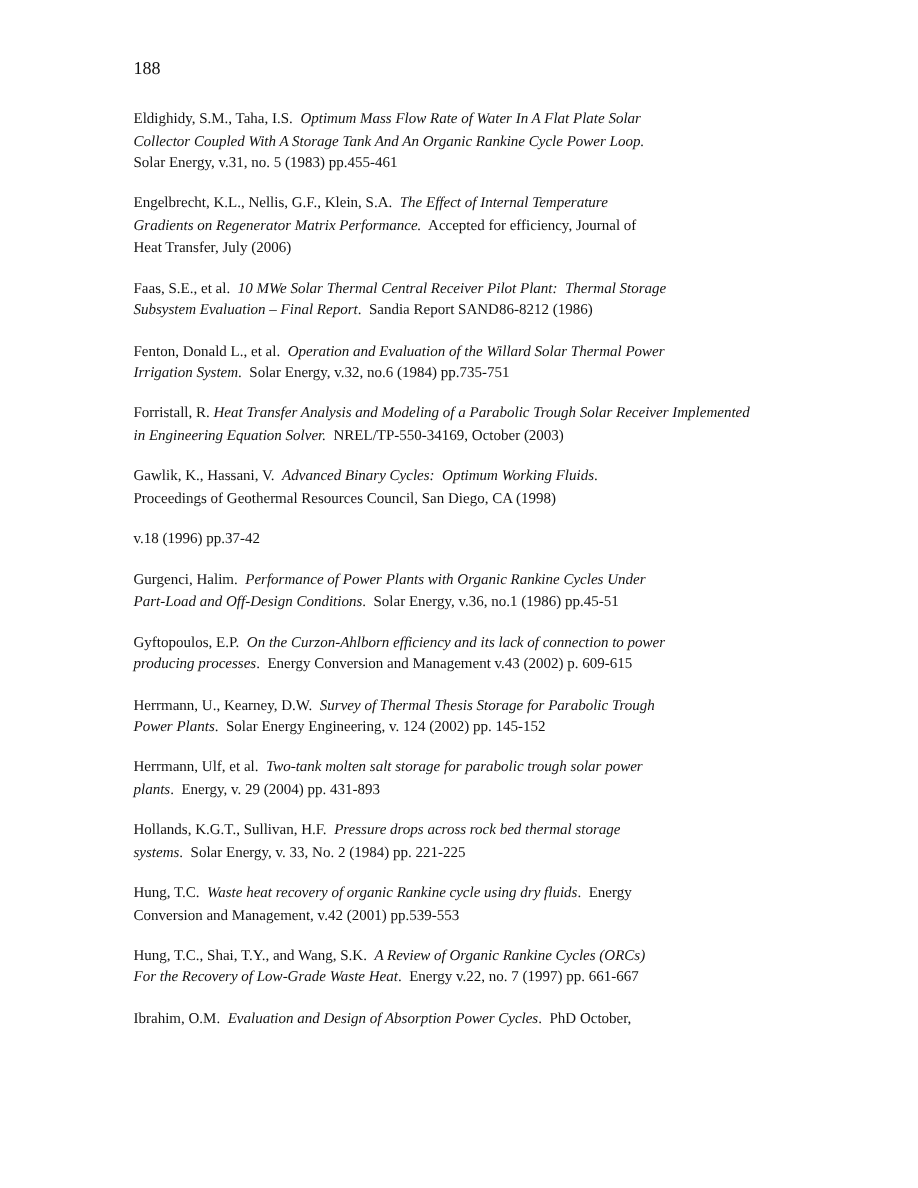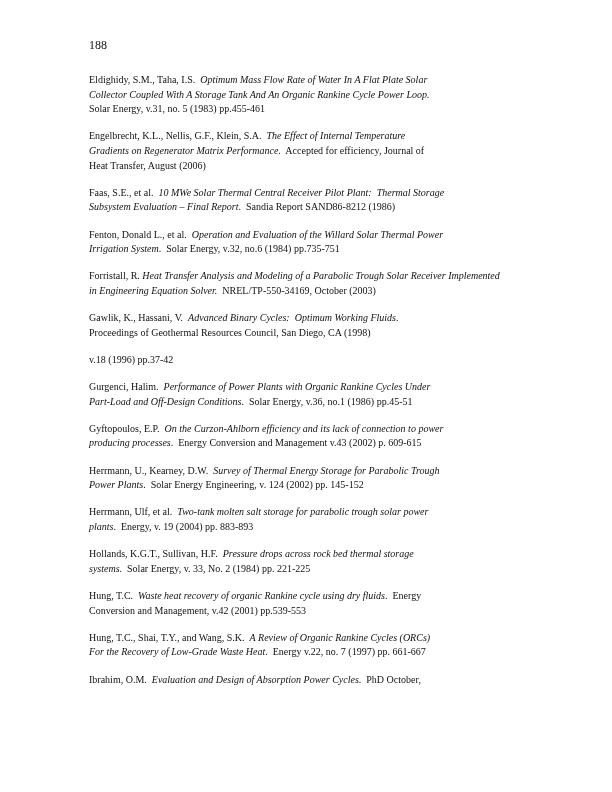--- a/index.html
+++ b/index.html
@@ -17,21 +17,21 @@
 <div class="page-number">188</div>
 <div class="refs" id="refs">
     <div class="ref">
       <span class="line"><span style="white-space: pre;">Eldighidy, S.M., Taha, I.S.  </span><i style="white-space: pre;">Optimum Mass Flow Rate of Water In A Flat Plate Solar</i></span>
       <span class="line"><i style="white-space: pre;">Collector Coupled With A Storage Tank And An Organic Rankine Cycle Power Loop.</i></span>
       <span class="line"><span style="white-space: pre;">Solar Energy, v.31, no. 5 (1983) pp.455-461</span></span>
     </div>
     <div class="ref">
       <span class="line"><span style="white-space: pre;">Engelbrecht, K.L., Nellis, G.F., Klein, S.A.  </span><i style="white-space: pre;">The Effect of Internal Temperature</i></span>
       <span class="line"><i style="white-space: pre;">Gradients on Regenerator Matrix Performance.</i><span style="white-space: pre;">  Accepted for efficiency, Journal of</span></span>
-      <span class="line"><span style="white-space: pre;">Heat Transfer, August (2006)</span></span>
+      <span class="line"><span style="white-space: pre;">Heat Transfer, July (2006)</span></span>
     </div>
     <div class="ref">
       <span class="line"><span style="white-space: pre;">Faas, S.E., et al.  </span><i style="white-space: pre;">10 MWe Solar Thermal Central Receiver Pilot Plant:  Thermal Storage</i></span>
       <span class="line"><i style="white-space: pre;">Subsystem Evaluation – Final Report</i><span style="white-space: pre;">.  Sandia Report SAND86-8212 (1986)</span></span>
     </div>
     <div class="ref">
       <span class="line"><span style="white-space: pre;">Fenton, Donald L., et al.  </span><i style="white-space: pre;">Operation and Evaluation of the Willard Solar Thermal Power</i></span>
       <span class="line"><i style="white-space: pre;">Irrigation System</i><span style="white-space: pre;">.  Solar Energy, v.32, no.6 (1984) pp.735-751</span></span>
     </div>
     <div class="ref">
@@ -47,26 +47,26 @@
     </div>
     <div class="ref">
       <span class="line"><span style="white-space: pre;">Gurgenci, Halim.  </span><i style="white-space: pre;">Performance of Power Plants with Organic Rankine Cycles Under</i></span>
       <span class="line"><i style="white-space: pre;">Part-Load and Off-Design Conditions</i><span style="white-space: pre;">.  Solar Energy, v.36, no.1 (1986) pp.45-51</span></span>
     </div>
     <div class="ref">
       <span class="line"><span style="white-space: pre;">Gyftopoulos, E.P.  </span><i style="white-space: pre;">On the Curzon-Ahlborn efficiency and its lack of connection to power</i></span>
       <span class="line"><i style="white-space: pre;">producing processes</i><span style="white-space: pre;">.  Energy Conversion and Management v.43 (2002) p. 609-615</span></span>
     </div>
     <div class="ref">
-      <span class="line"><span style="white-space: pre;">Herrmann, U., Kearney, D.W.  </span><i style="white-space: pre;">Survey of Thermal Energy Storage for Parabolic Trough</i></span>
+      <span class="line"><span style="white-space: pre;">Herrmann, U., Kearney, D.W.  </span><i style="white-space: pre;">Survey of Thermal Thesis Storage for Parabolic Trough</i></span>
       <span class="line"><i style="white-space: pre;">Power Plants</i><span style="white-space: pre;">.  Solar Energy Engineering, v. 124 (2002) pp. 145-152</span></span>
     </div>
     <div class="ref">
       <span class="line"><span style="white-space: pre;">Herrmann, Ulf, et al.  </span><i style="white-space: pre; text-align: center;">Two-tank molten salt storage for parabolic trough solar power</i></span>
-      <span class="line"><i style="white-space: pre;">plants</i><span style="white-space: pre;">.  Energy, v. 19 (2004) pp. 883-893</span></span>
+      <span class="line"><i style="white-space: pre;">plants</i><span style="white-space: pre;">.  Energy, v. 29 (2004) pp. 431-893</span></span>
     </div>
     <div class="ref">
       <span class="line"><span style="white-space: pre;">Hollands, K.G.T., Sullivan, H.F.  </span><i style="white-space: pre; text-align: center;">Pressure drops across rock bed thermal storage</i></span>
       <span class="line"><i style="white-space: pre;">systems</i><span style="white-space: pre;">.  Solar Energy, v. 33, No. 2 (1984) pp. 221-225</span></span>
     </div>
     <div class="ref">
       <span class="line"><span style="white-space: pre;">Hung, T.C.  </span><i style="white-space: pre;">Waste heat recovery of organic Rankine cycle using dry fluids</i><span style="white-space: pre;">.  Energy</span></span>
       <span class="line"><span style="white-space: pre;">Conversion and Management, v.42 (2001) pp.539-553</span></span>
     </div>
     <div class="ref">

